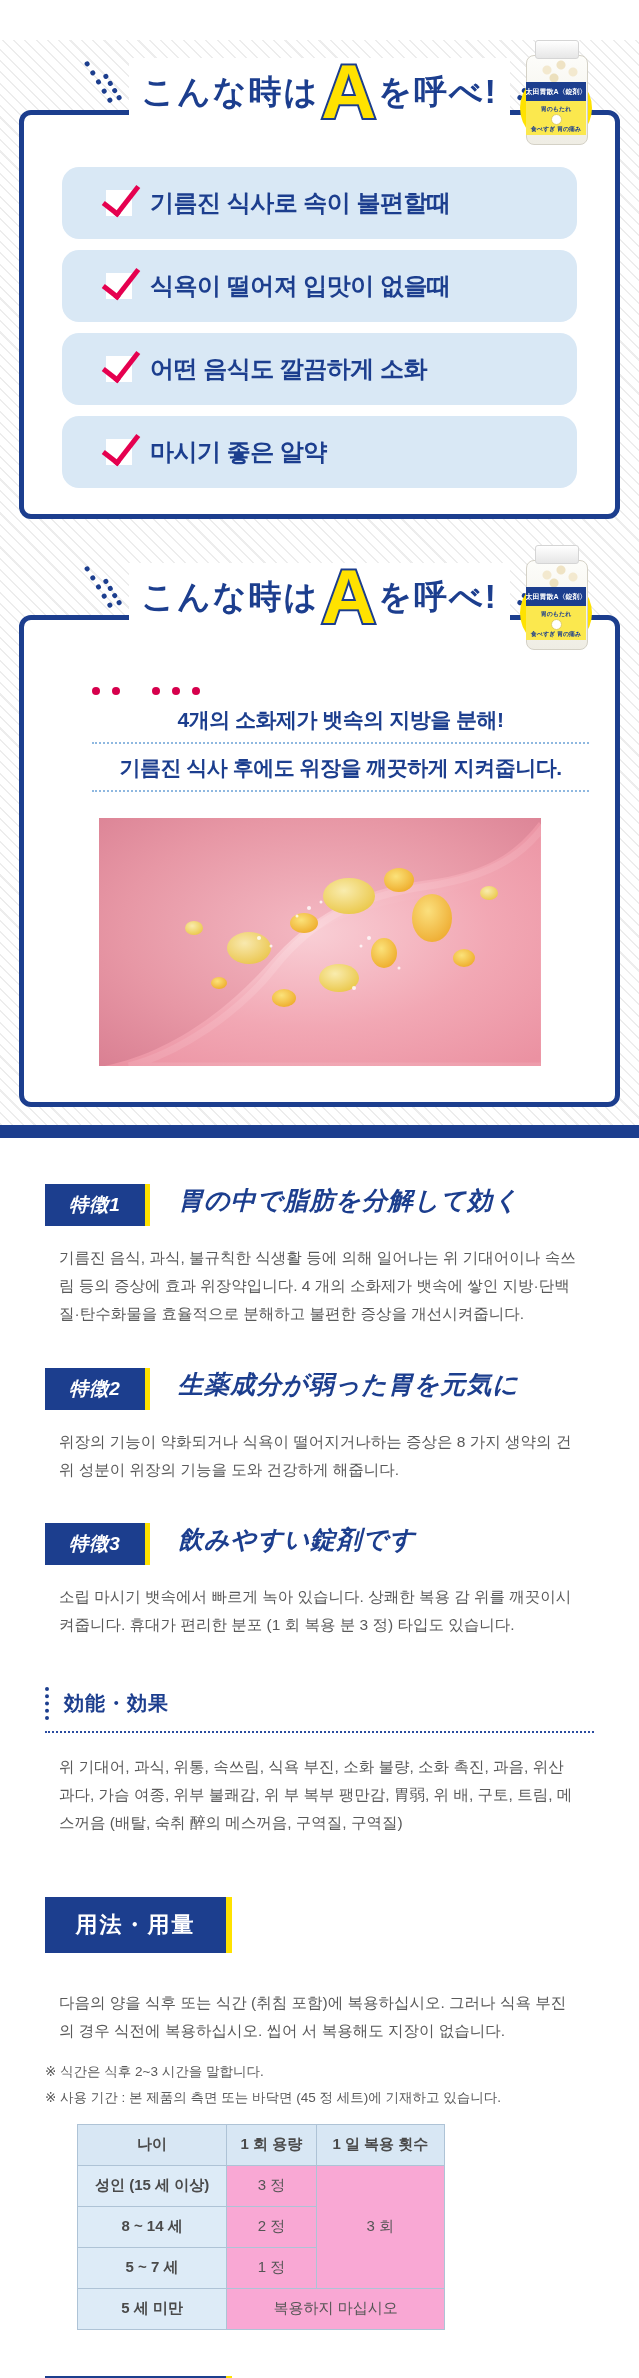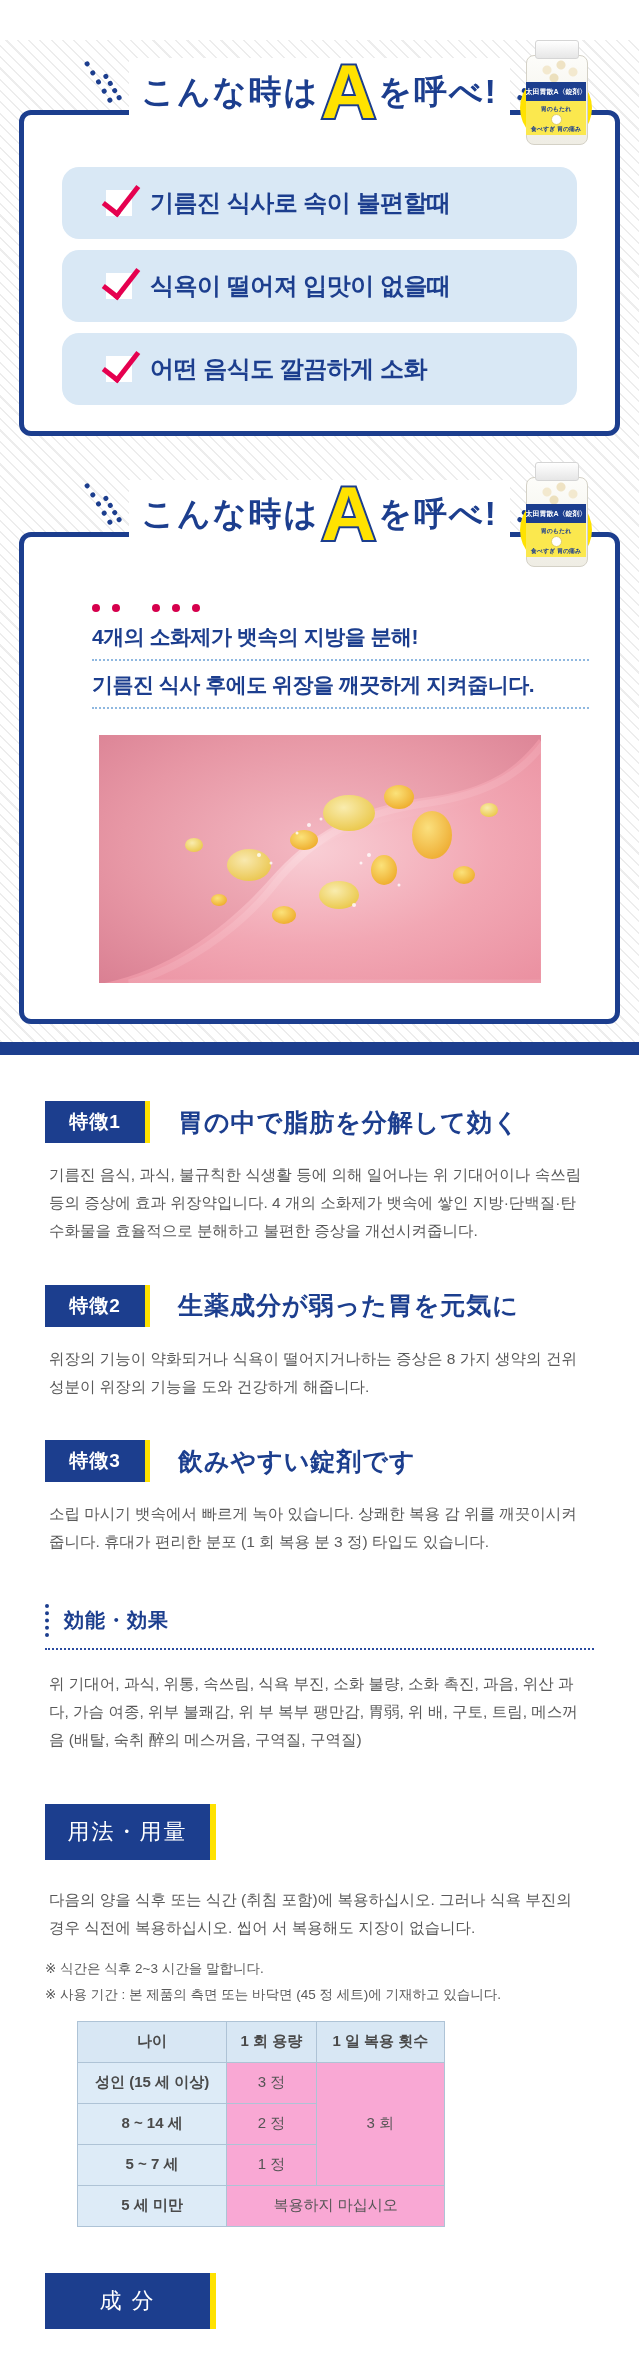--- a/index.html
+++ b/index.html
@@ -63,30 +63,30 @@
   .lead-dot{width:8px;height:8px;border-radius:50%;background:#d6004c;margin-right:12px;}
   .lead-dot.gap{margin-left:20px;}
   .lead p{font-size:21px;font-weight:bold;color:#1c3e8e;margin:0 0 10px;padding-bottom:8px;border-bottom:2px dotted #8fb8e0;letter-spacing:-.5px;}
   .stomach-wrap{text-align:center;padding:4px 0 2px;}
 
   
   .divider-bar{height:13px;background:#1c3e8e;}
 
   
   .main{padding:6px 45px 0;}
-  .feature-head{display:flex;align-items:center;margin:40px 0 18px;}
+  .feature-head{display:flex;align-items:flex-start;margin:40px 0 18px;font-style:italic;}
   .badge{background:#1c3e8e;color:#fff;font-weight:bold;font-size:19px;padding:8px 0;width:100px;text-align:center;border-right:5px solid #ffe200;flex:0 0 auto;letter-spacing:1px;}
   .feature-title{color:#1c3e8e;font-weight:bold;font-size:25px;margin-left:28px;letter-spacing:1px;}
-  .body-text{color:#595959;font-size:15.5px;line-height:1.8;margin:4px;}
+  .body-text{color:#595959;font-size:15.5px;line-height:1.8;margin:14px;}
 
   .kw{margin-top:48px;}
   .kw-head{border-left:4px dotted #1c3e8e;padding:3px 0 3px 15px;color:#1c3e8e;font-weight:bold;font-size:20px;letter-spacing:1px;}
   .kw-rule{border:none;border-bottom:2px dotted #2a4ba0;margin:11px 0 20px;}
 
-  .big-badge{display:inline-block;background:#1c3e8e;color:#fff;font-weight:normal;font-size:22px;padding:13px 0;width:165px;text-align:center;border-right:6px solid #ffe200;margin:46px 0 22px;letter-spacing:2px;}
+  .big-badge{display:inline-block;background:#1c3e8e;color:#fff;font-weight:bold;font-size:22px;padding:13px 8px;width:165px;text-align:center;border-right:6px solid #ffe200;margin:46px 0 22px;letter-spacing:2px;}
 
   .note{color:#595959;font-size:13.5px;line-height:1.7;margin:3px 0;}
   .notes{margin-top:16px;}
 
   table.tbl{border-collapse:collapse;font-size:15px;color:#555555;margin-top:14px;}
   .tbl th,.tbl td{border:1px solid #aec3d6;padding:9px 8px;text-align:center;background:#f9a8d4;}
   .tbl th{background:#d8e7f4;color:#4a4a4a;font-weight:bold;}
   .tbl td.cat{background:#ddebf7;color:#4a4a4a;font-weight:bold;}
   .dosage-tbl{width:368px;margin-left:32px;}
   .dosage-tbl th,.dosage-tbl td{height:22px;}
@@ -140,20 +140,26 @@
               <span class="checkmark"></span>
             </span>
           <span class="check-label">식욕이 떨어져 입맛이 없을때</span>
         </div>
         <div class="check-row">
           <span class="checkbox">
               <span class="checkmark"></span>
             </span>
           <span class="check-label">어떤 음식도 깔끔하게 소화</span>
         </div>
+        <div class="check-row">
+          <span class="checkbox">
+              <span class="checkmark"></span>
+            </span>
+          <span class="check-label">마시기 좋은 알약</span>
+        </div>
       </div>
     </section>
 
     <section class="hero" style="margin-top:26px;">
       <div class="hero-head">
         <span class="dotgroup dots-l">
           <span class="dotline"></span>
           <span class="dotline short"></span>
         </span>
         <span class="hero-head-inner">
@@ -172,21 +178,21 @@
         <span class="bottle-body"></span>
         <span class="bottle-cap"></span>
         <span class="bottle-label-navy">太田胃散A〈錠剤〉</span>
         <span class="bottle-label-yellow">
           <span>胃のもたれ</span><br>
           <span class="bottle-pill"></span><br>
           <span>食べすぎ 胃の痛み</span>
         </span>
       </div>
 
-      <div class="hero-frame" style="padding-bottom:30px;">
+      <div class="hero-frame" style="padding-bottom:30px;text-align:center;">
         <div class="lead">
           <div class="lead-dots">
             <span class="lead-dot"></span>
             <span class="lead-dot"></span>
             <span class="lead-dot gap"></span>
             <span class="lead-dot"></span>
             <span class="lead-dot"></span>
           </div>
           <p>4개의 소화제가 뱃속의 지방을 분해!</p>
           <p>기름진 식사 후에도 위장을 깨끗하게 지켜줍니다.</p>

